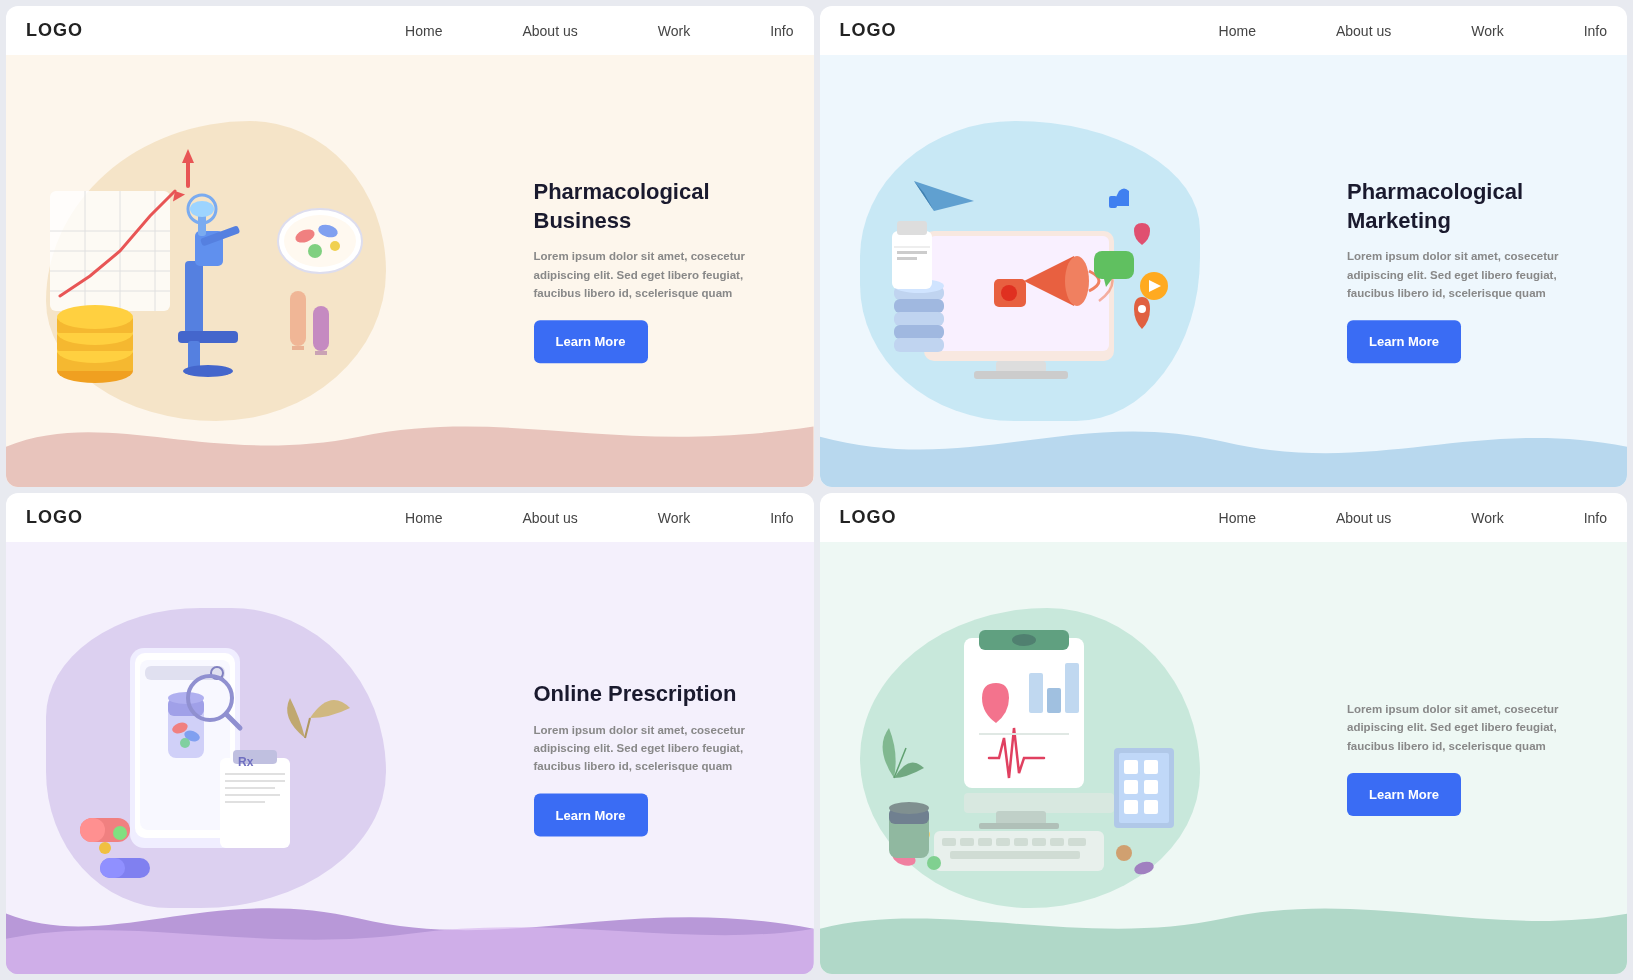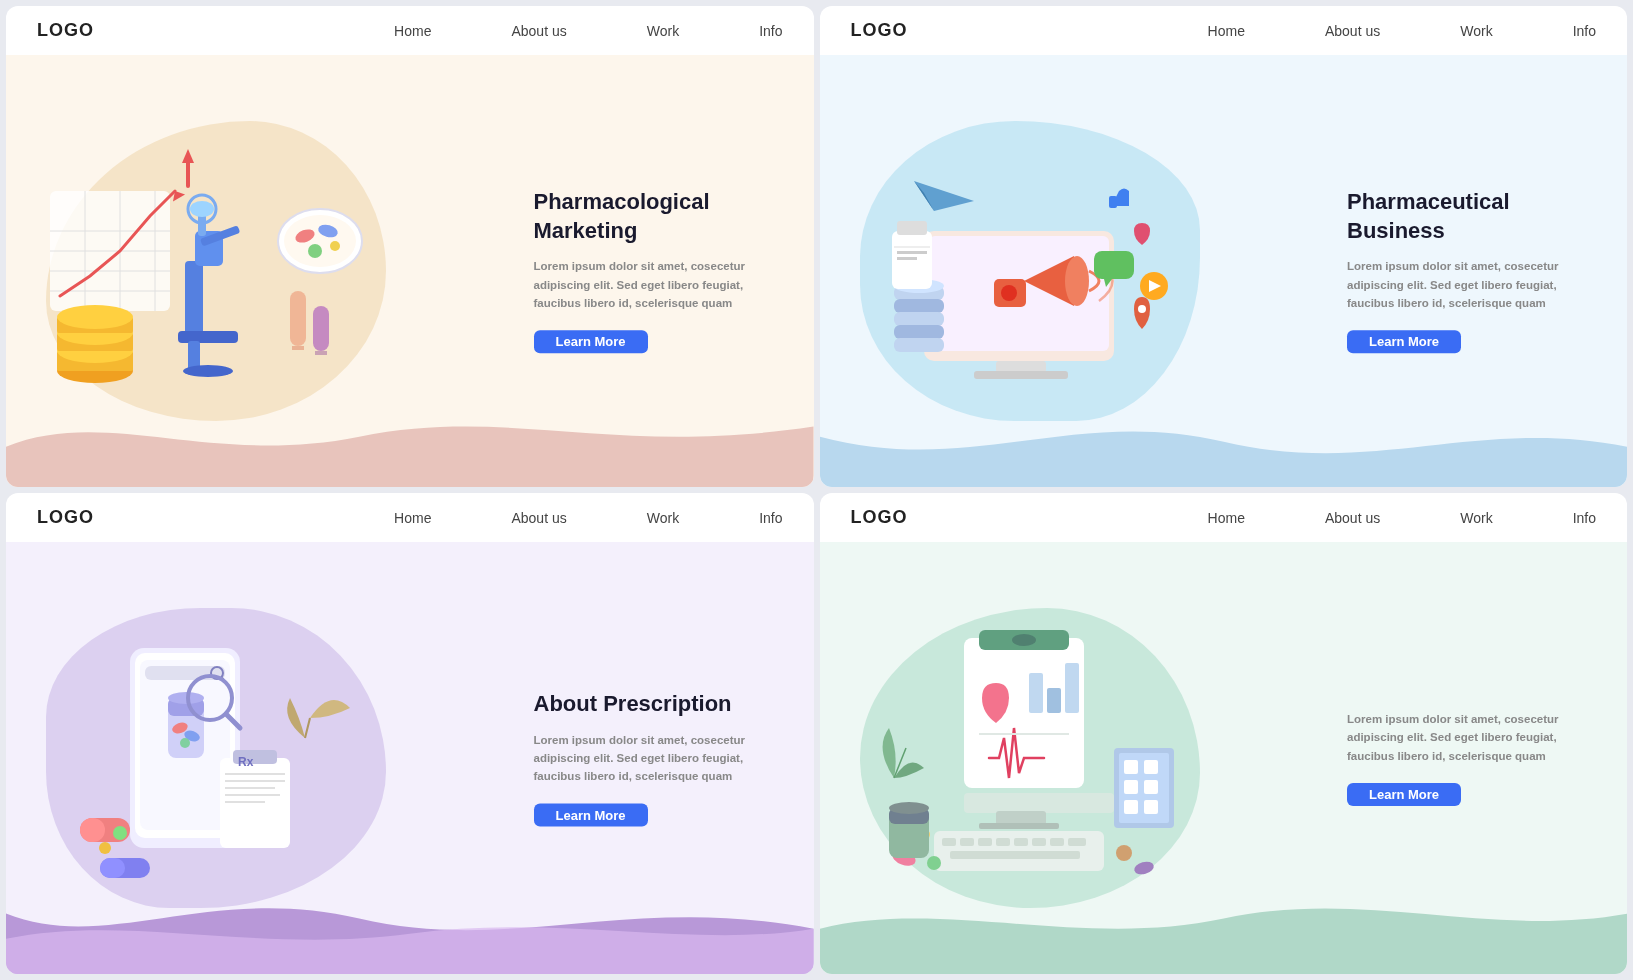--- a/index.html
+++ b/index.html
@@ -21,21 +21,21 @@
       position: relative;
       overflow: hidden;
       display: flex;
       flex-direction: column;
     }
 
     
     .nav {
       display: flex;
       align-items: center;
-      padding: 14px 31px;
+      padding: 14px 20px;
       gap: 12px;
       z-index: 10;
       position: relative;
     }
     .nav-logo {
       font-weight: 900;
       font-size: 18px;
       color: #222;
       margin-right: auto;
       letter-spacing: 1px;
@@ -101,21 +101,21 @@
       line-height: 1.6;
       margin-bottom: 18px;
       font-weight: bold;
     }
     .btn-learn {
       display: inline-block;
       background: #3a6cf4;
       color: #fff;
       border: none;
       border-radius: 6px;
-      padding: 4px 22px;
+      padding: 14px 22px;
       font-size: 13px;
       font-weight: 600;
       cursor: pointer;
       text-decoration: none;
     }
 
     
     .wave-svg {
       position: absolute;
       bottom: 0;
@@ -247,21 +247,21 @@
         <ellipse cx="300" cy="110" rx="36" ry="26" fill="#fff9f0"></ellipse>
 
         <ellipse cx="285" cy="105" rx="10" ry="6" fill="#f08080" transform="rotate(-20 285 105)"></ellipse>
         <ellipse cx="308" cy="100" rx="10" ry="6" fill="#80a0f0" transform="rotate(15 308 100)"></ellipse>
         <circle cx="295" cy="120" r="7" fill="#80d080"></circle>
         <circle cx="315" cy="115" r="5" fill="#f0d050"></circle>
       </svg>
     </div>
 
     <div class="text-area">
-      <h2>Pharmacological Marketing</h2>
+      <h2>Pharmacological Business</h2>
       <p>Lorem ipsum dolor sit amet, cosecetur adipiscing elit. Sed eget libero feugiat, faucibus libero id, scelerisque quam</p>
       <button class="btn-learn">Learn More</button>
     </div>
 
     <svg class="wave-svg wave-1" viewBox="0 0 800 120" preserveAspectRatio="none">
       <path d="M0,80 C100,40 200,100 350,70 C500,40 600,90 800,60 L800,120 L0,120 Z"></path>
     </svg>
   </div>
 </div>
 
@@ -321,21 +321,21 @@
 
         <path d="M300,178 Q300,166 308,166 Q316,166 316,178 Q316,190 308,198 Q300,190 300,178 Z" fill="#e06040"></path>
         <circle cx="308" cy="178" r="4" fill="white"></circle>
 
         <polygon points="80,50 140,70 100,80" fill="#60a0d0"></polygon>
         <polygon points="80,50 100,80 90,62" fill="#4080b0"></polygon>
       </svg>
     </div>
 
     <div class="text-area">
-      <h2>Pharmaceutical Business</h2>
+      <h2>Pharmacological Marketing</h2>
       <p>Lorem ipsum dolor sit amet, cosecetur adipiscing elit. Sed eget libero feugiat, faucibus libero id, scelerisque quam</p>
       <button class="btn-learn">Learn More</button>
     </div>
 
     <svg class="wave-svg wave-2" viewBox="0 0 800 120" preserveAspectRatio="none">
       <path d="M0,70 C150,110 250,40 400,75 C550,110 650,50 800,80 L800,120 L0,120 Z"></path>
     </svg>
   </div>
 </div>
 
@@ -392,21 +392,21 @@
         <circle cx="190" cy="80" r="22" fill="none" stroke="#9090d0" stroke-width="4"></circle>
         <line x1="206" y1="96" x2="220" y2="110" stroke="#9090d0" stroke-width="5" stroke-linecap="round"></line>
 
         <path d="M290,100 Q310,70 330,90 Q310,100 290,100" fill="#d0b880"></path>
         <path d="M285,120 Q260,100 270,80 Q280,100 285,120" fill="#c0a870"></path>
         <line x1="290" y1="100" x2="285" y2="120" stroke="#b09860" stroke-width="2"></line>
       </svg>
     </div>
 
     <div class="text-area">
-      <h2>About Prescription</h2>
+      <h2>Online Prescription</h2>
       <p>Lorem ipsum dolor sit amet, cosecetur adipiscing elit. Sed eget libero feugiat, faucibus libero id, scelerisque quam</p>
       <button class="btn-learn">Learn More</button>
     </div>
 
     <svg class="wave-svg" viewBox="0 0 800 120" preserveAspectRatio="none">
       <path d="M0,60 C100,100 200,30 350,65 C500,100 620,40 800,75 L800,120 L0,120 Z" fill="#b898d8"></path>
     </svg>
     <svg class="wave-svg" viewBox="0 0 800 120" preserveAspectRatio="none" style="bottom:0">
       <path d="M0,85 C120,60 250,100 400,80 C550,60 680,95 800,75 L800,120 L0,120 Z" fill="#d8b8f0" opacity="0.7"></path>
     </svg>

